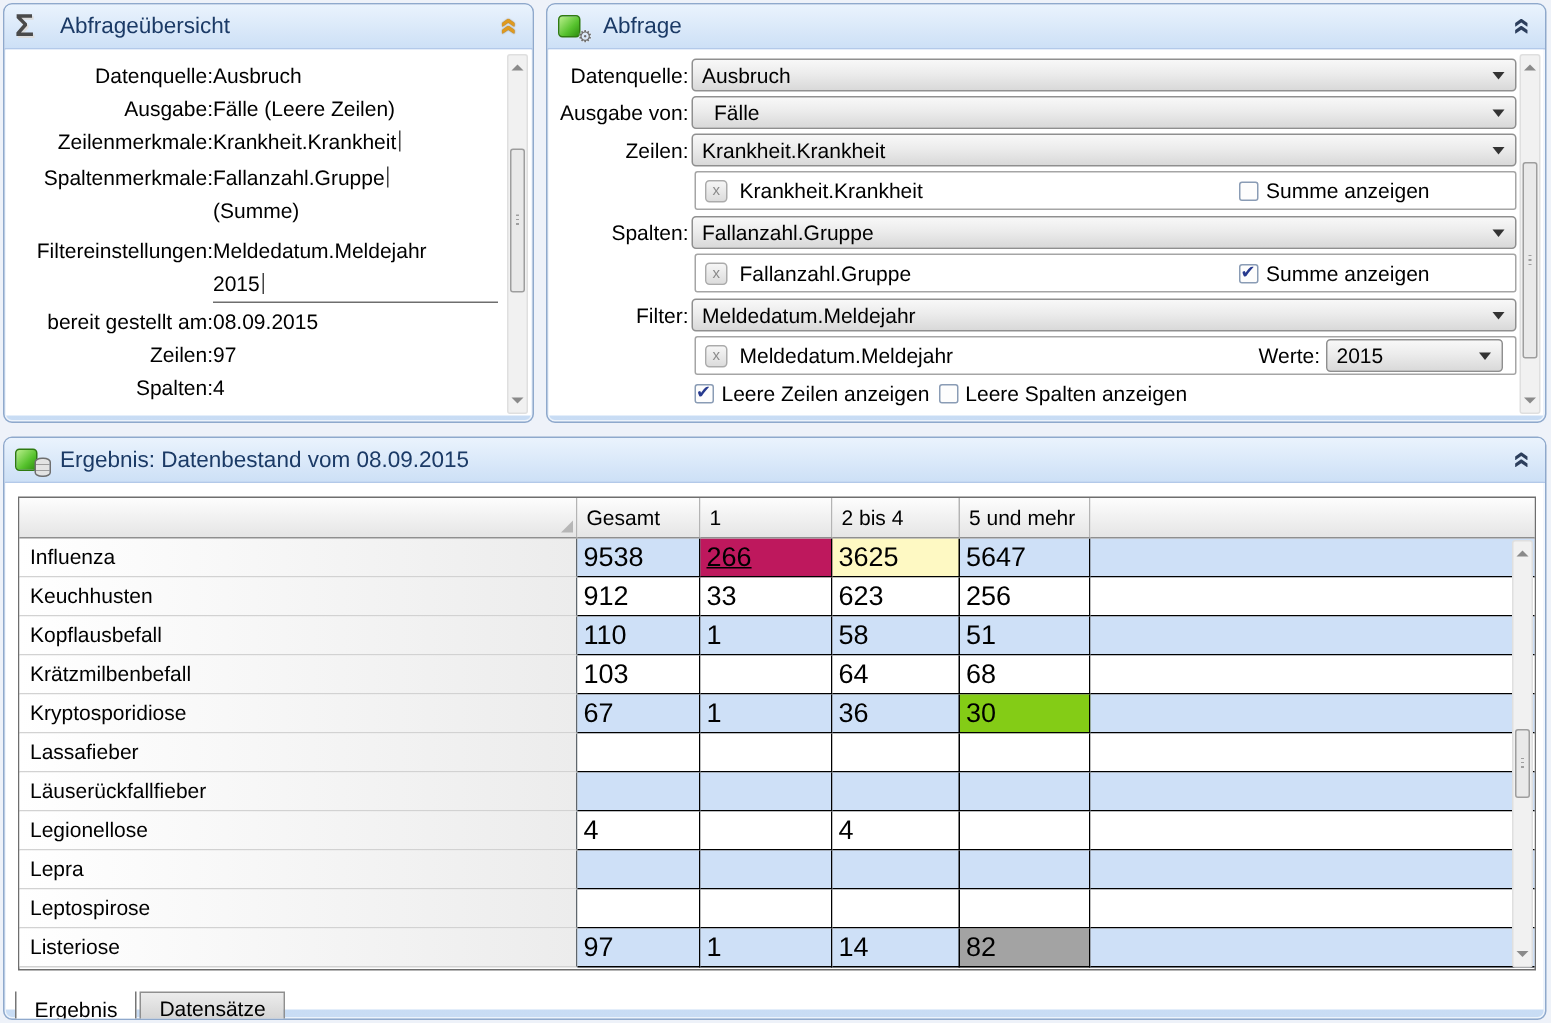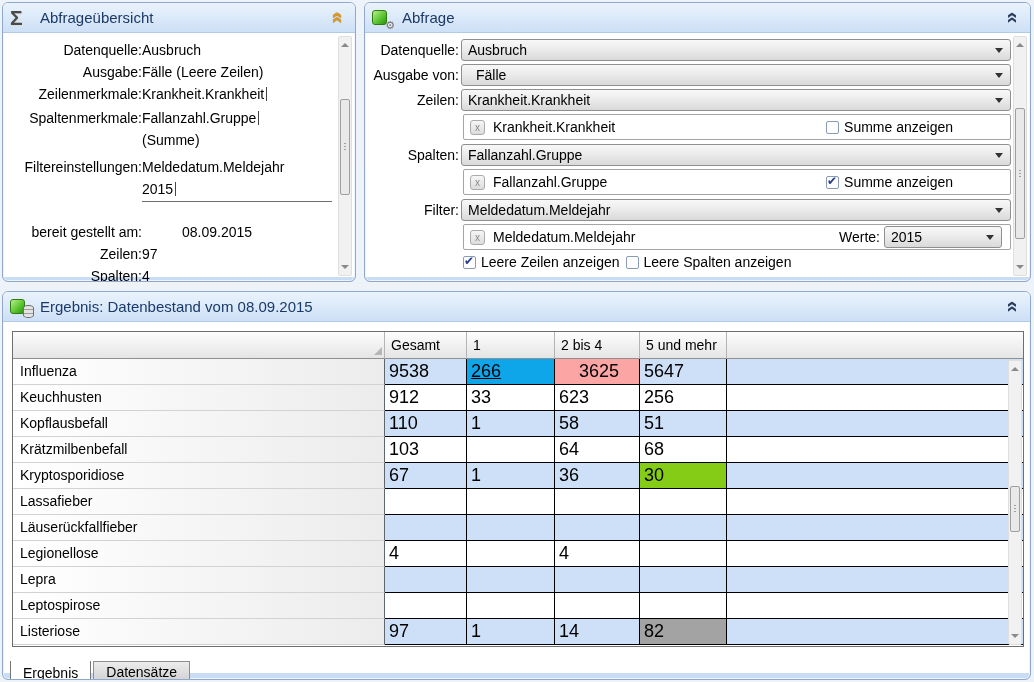--- a/index.html
+++ b/index.html
@@ -60,21 +60,21 @@
         border:1px solid #6f6f6f; border-radius:5px/3px;
         background: repeating-linear-gradient(#e3e3e3 0 3px, #9e9e9e 3px 4px); }
 
   
   #ov-fields { padding-top:6px; font-size:14px; }
   .ov-row { display:flex; line-height:22px; }
   .ov-label { width:138px; text-align:right; flex:none; white-space:nowrap; }
   .ov-val { flex:1; margin-right:22px; white-space:nowrap; }
   .ov-gap1 { margin-top:2px; }
   .ov-gap2 { margin-top:5px; }
-  .ov-gap3 { margin-top:19px;gap:40px; }
+  .ov-gap3 { margin-top:1px; }
   .caret { display:inline-block; width:1px; height:14px; background:#444;
            margin-left:2px; vertical-align:-2px; }
   .ov-underline { border-bottom:1px solid #6e6e6e; padding-bottom:1px; }
 
   
   .vscroll { position:absolute; width:14px; background:#f1f1f1;
              border:1px solid #dfdfdf; border-radius:2px; }
   .vs-up, .vs-down { position:absolute; left:0; right:0; height:12px; }
   .vs-up { top:2px; } .vs-down { bottom:2px; }
   .vs-up::after, .vs-down::after {
@@ -340,22 +340,22 @@
             </div>
             <div class="hcell">Gesamt</div>
             <div class="hcell">1</div>
             <div class="hcell">2 bis 4</div>
             <div class="hcell">5 und mehr</div>
             <div class="hcell filler"></div>
           </div>
           <div class="grow datarow">
             <div class="lcell">Influenza</div>
             <div class="dcell" style="background: rgb(206, 224, 247);">9538</div>
-            <div class="dcell" style="background: #0ea5e9; text-decoration: underline;">266</div>
-            <div class="dcell" style="background: #fca5a5; text-align: center;">3625</div>
+            <div class="dcell" style="background: #be185d; text-decoration: underline;">266</div>
+            <div class="dcell" style="background: #fef9c3;">3625</div>
             <div class="dcell" style="background: rgb(206, 224, 247);">5647</div>
             <div class="fcell" style="background: rgb(206, 224, 247);"></div>
           </div>
           <div class="grow datarow">
             <div class="lcell">Keuchhusten</div>
             <div class="dcell">912</div>
             <div class="dcell">33</div>
             <div class="dcell">623</div>
             <div class="dcell">256</div>
             <div class="fcell"></div>

